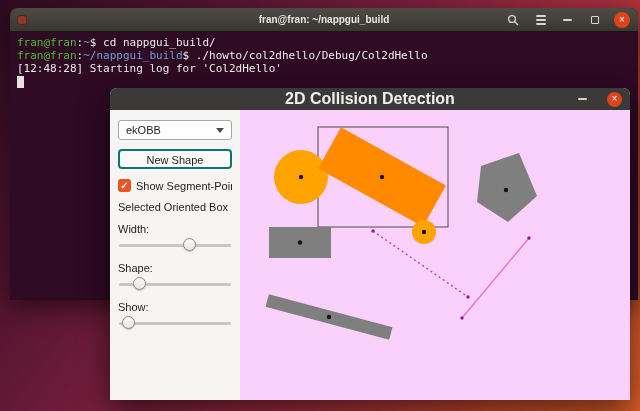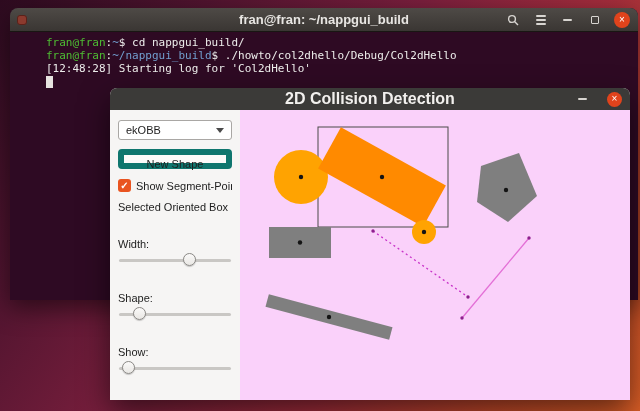--- a/index.html
+++ b/index.html
@@ -10,57 +10,57 @@
   .window { position:absolute; }
 
   
   .terminal { left:10px; top:8px; width:628px; height:292px; background:#2E0A23;
     border-radius:8px 8px 0 0; box-shadow:0 8px 24px rgba(0,0,0,.5); }
   .t-titlebar { position:relative; height:24px; border-radius:8px 8px 0 0;
     background:linear-gradient(#4E4A46,#3A3633); border-bottom:1px solid #191613; }
   .t-appicon { position:absolute; left:7px; top:7px; width:10px; height:10px; border-radius:3px;
     background:#8B3A2E; border:1px solid #5c2119; }
   .t-title { position:absolute; left:0; right:0; top:0; height:24px; line-height:24px;
-    text-align:center; color:#E8E6E3; font-size:13px; font-weight:bold; }
+    text-align:center; color:#E8E6E3; font-size:10px; font-weight:bold; }
   .t-controls { position:absolute; right:8px; top:0; height:24px; display:flex; align-items:center; gap:12px; }
   .icon-btn { width:15px; height:15px; display:flex; align-items:center; justify-content:center; flex-direction:column; }
   .menu i { display:block; width:10px; height:1.5px; background:#D8D5D1; margin:1.2px 0; border-radius:1px; }
   .min-dash { width:9px; height:2px; background:#D8D5D1; border-radius:1px; }
   .max-box { width:8px; height:8px; border:1.5px solid #D8D5D1; border-radius:1px; }
   .close-btn { width:16px; height:16px; border-radius:50%; background:#E0431C; color:#fff;
     font-size:10px; line-height:15px; text-align:center; }
-  .t-body { padding:4px 7px; font-family:"DejaVu Sans Mono", monospace; font-size:11px; line-height:13px; white-space:pre;margin-left:29px; }
+  .t-body { padding:4px 7px; font-family:"DejaVu Sans Mono", monospace; font-size:11px; line-height:13px; white-space:pre; }
   .tline { height:13px; }
   .cursor { display:inline-block; width:7px; height:12px; background:#E6E3DF; vertical-align:text-bottom; }
 
   
   .app { left:110px; top:88px; width:520px; height:312px; background:#F6F5F4;
     border-radius:7px 7px 0 0; box-shadow:0 12px 30px rgba(0,0,0,.55); }
   .a-titlebar { position:relative; height:22px; background:#3B3A38; border-radius:7px 7px 0 0; }
   .a-title { position:absolute; left:0; right:0; top:0; height:22px; line-height:22px;
     text-align:center; color:#F2F0EE; font-size:16px; font-weight:bold; }
   .a-controls { position:absolute; right:8px; top:0; height:22px; display:flex; align-items:center; gap:17px; }
   .a-controls .close-btn { width:15px; height:15px; line-height:14px; }
   .a-content { display:flex; height:calc(100% - 22px); }
 
   
   .sidebar { width:130px; height:100%; background:#F6F5F4; padding:10px 8px; overflow:hidden;
     font-size:11px; color:#1d1d1d; flex:none; }
   .dropdown { height:20px; background:#fff; border:1px solid #A9A7A4; border-radius:3px;
     display:flex; align-items:center; justify-content:space-between; padding:0 7px;text-align:center; }
   .caret { width:0; height:0; border-left:4px solid transparent; border-right:4px solid transparent;
     border-top:5px solid #4a4a4a; }
-  .btn { height:20px; margin-top:9px; background:#FBFAF9; border:6px solid #0f766e; border-radius:4px;
+  .btn { height:20px; margin-top:9px; background:#FBFAF9; border:2px solid #0f766e; border-radius:4px;
     text-align:center; line-height:18px; }
   .chkrow { margin-top:10px; display:flex; align-items:center; gap:5px; white-space:nowrap; overflow:hidden; }
   .chk { flex:none; width:13px; height:13px; border-radius:3px; background:#E95420; color:#fff;
     font-size:10px; line-height:13px; text-align:center; font-weight:bold; }
   .chklabel { overflow:hidden; }
   .sec { margin-top:9px; white-space:nowrap; overflow:hidden; }
-  .ctl-label { margin-top:25px; }
+  .ctl-label { margin-top:10px; }
   .slider { position:relative; height:14px; margin-top:3px; }
   .track { position:absolute; left:1px; right:1px; top:6px; height:3px; background:#C9C7C4; border-radius:2px; }
   .thumb { position:absolute; top:0; width:13px; height:13px; border-radius:50%;
     background:linear-gradient(#FBFAF9,#E9E7E4); border:1px solid #8A8885; box-shadow:0 1px 1px rgba(0,0,0,.2); }
 
   
   .canvas { flex:1; height:100%; display:block; }
 </style>
 </head>
 <body>

